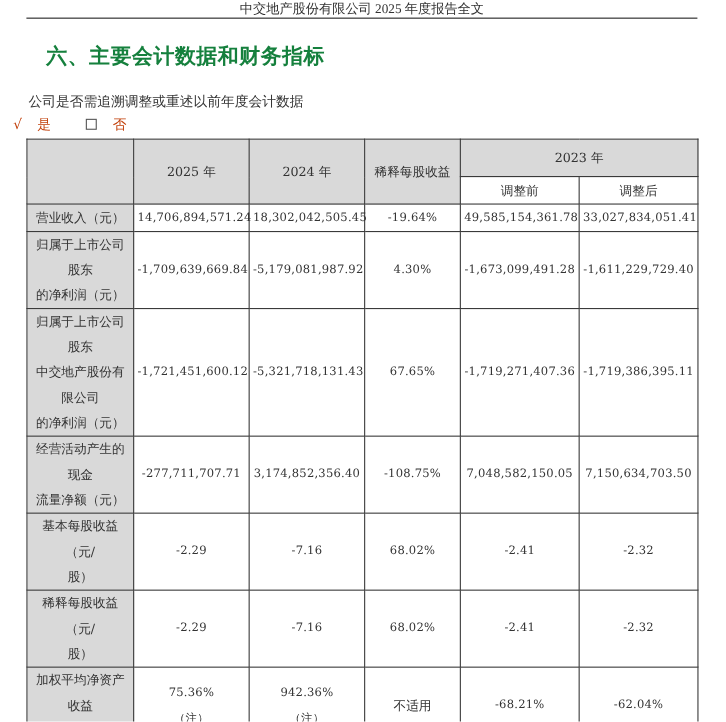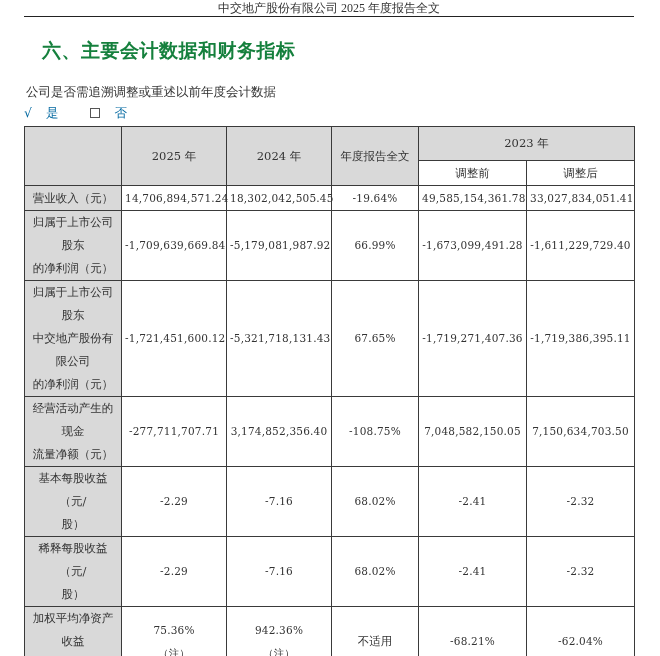--- a/index.html
+++ b/index.html
@@ -32,23 +32,23 @@
       margin-left: 16px;
     }
     .question {
       position: absolute;
       left: 26px; top: 84px;
       font-size: 12.5px;
       color: #333;
     }
     .options {
       position: absolute;
-      left: 24px; top: 105px;
+      left: 12px; top: 105px;
       font-size: 12.5px;
-      color: #0369a1;
+      color: #c2410c;
     }
     .options span { margin-right: 14px; }
     .checkbox-box {
       display: inline-block;
       width: 10px; height: 10px;
       border: 1px solid #555;
       vertical-align: -1px;
       margin-right: 2px;
     }
 
@@ -109,21 +109,21 @@
     <col style="width:87px">
     <col style="width:108px">
     <col style="width:108px">
   </colgroup>
 
   <tbody>
       <tr style="height:34px">
     <td class="gray" rowspan="2"></td>
     <td class="gray" rowspan="2">2025 年</td>
     <td class="gray" rowspan="2">2024 年</td>
-    <td class="gray" rowspan="2">年度报告全文</td>
+    <td class="gray" rowspan="2">稀释每股收益</td>
     <td class="gray" colspan="2">2023 年</td>
   </tr>
   <tr style="height:25px">
     <td>调整前</td>
     <td>调整后</td>
   </tr>
 
   <tr style="height:25px">
     <td class="label">营业收入（元）</td>
     <td class="num">14,706,894,571.24</td>
@@ -133,21 +133,21 @@
     <td class="num">33,027,834,051.41</td>
   </tr>
 
   <tr style="height:45px">
     <td class="label">
       <span class="stack">归属于上市公司股东</span>
       <span class="stack">的净利润（元）</span>
     </td>
     <td class="num">-1,709,639,669.84</td>
     <td class="num">-5,179,081,987.92</td>
-    <td class="num">66.99%</td>
+    <td class="num">4.30%</td>
     <td class="num">-1,673,099,491.28</td>
     <td class="num">-1,611,229,729.40</td>
   </tr>
 
   <tr style="height:72px">
     <td class="label">
       <span class="stack">归属于上市公司股东</span>
       <span class="stack">中交地产股份有限公司</span>
       <span class="stack">的净利润（元）</span>
     </td>

